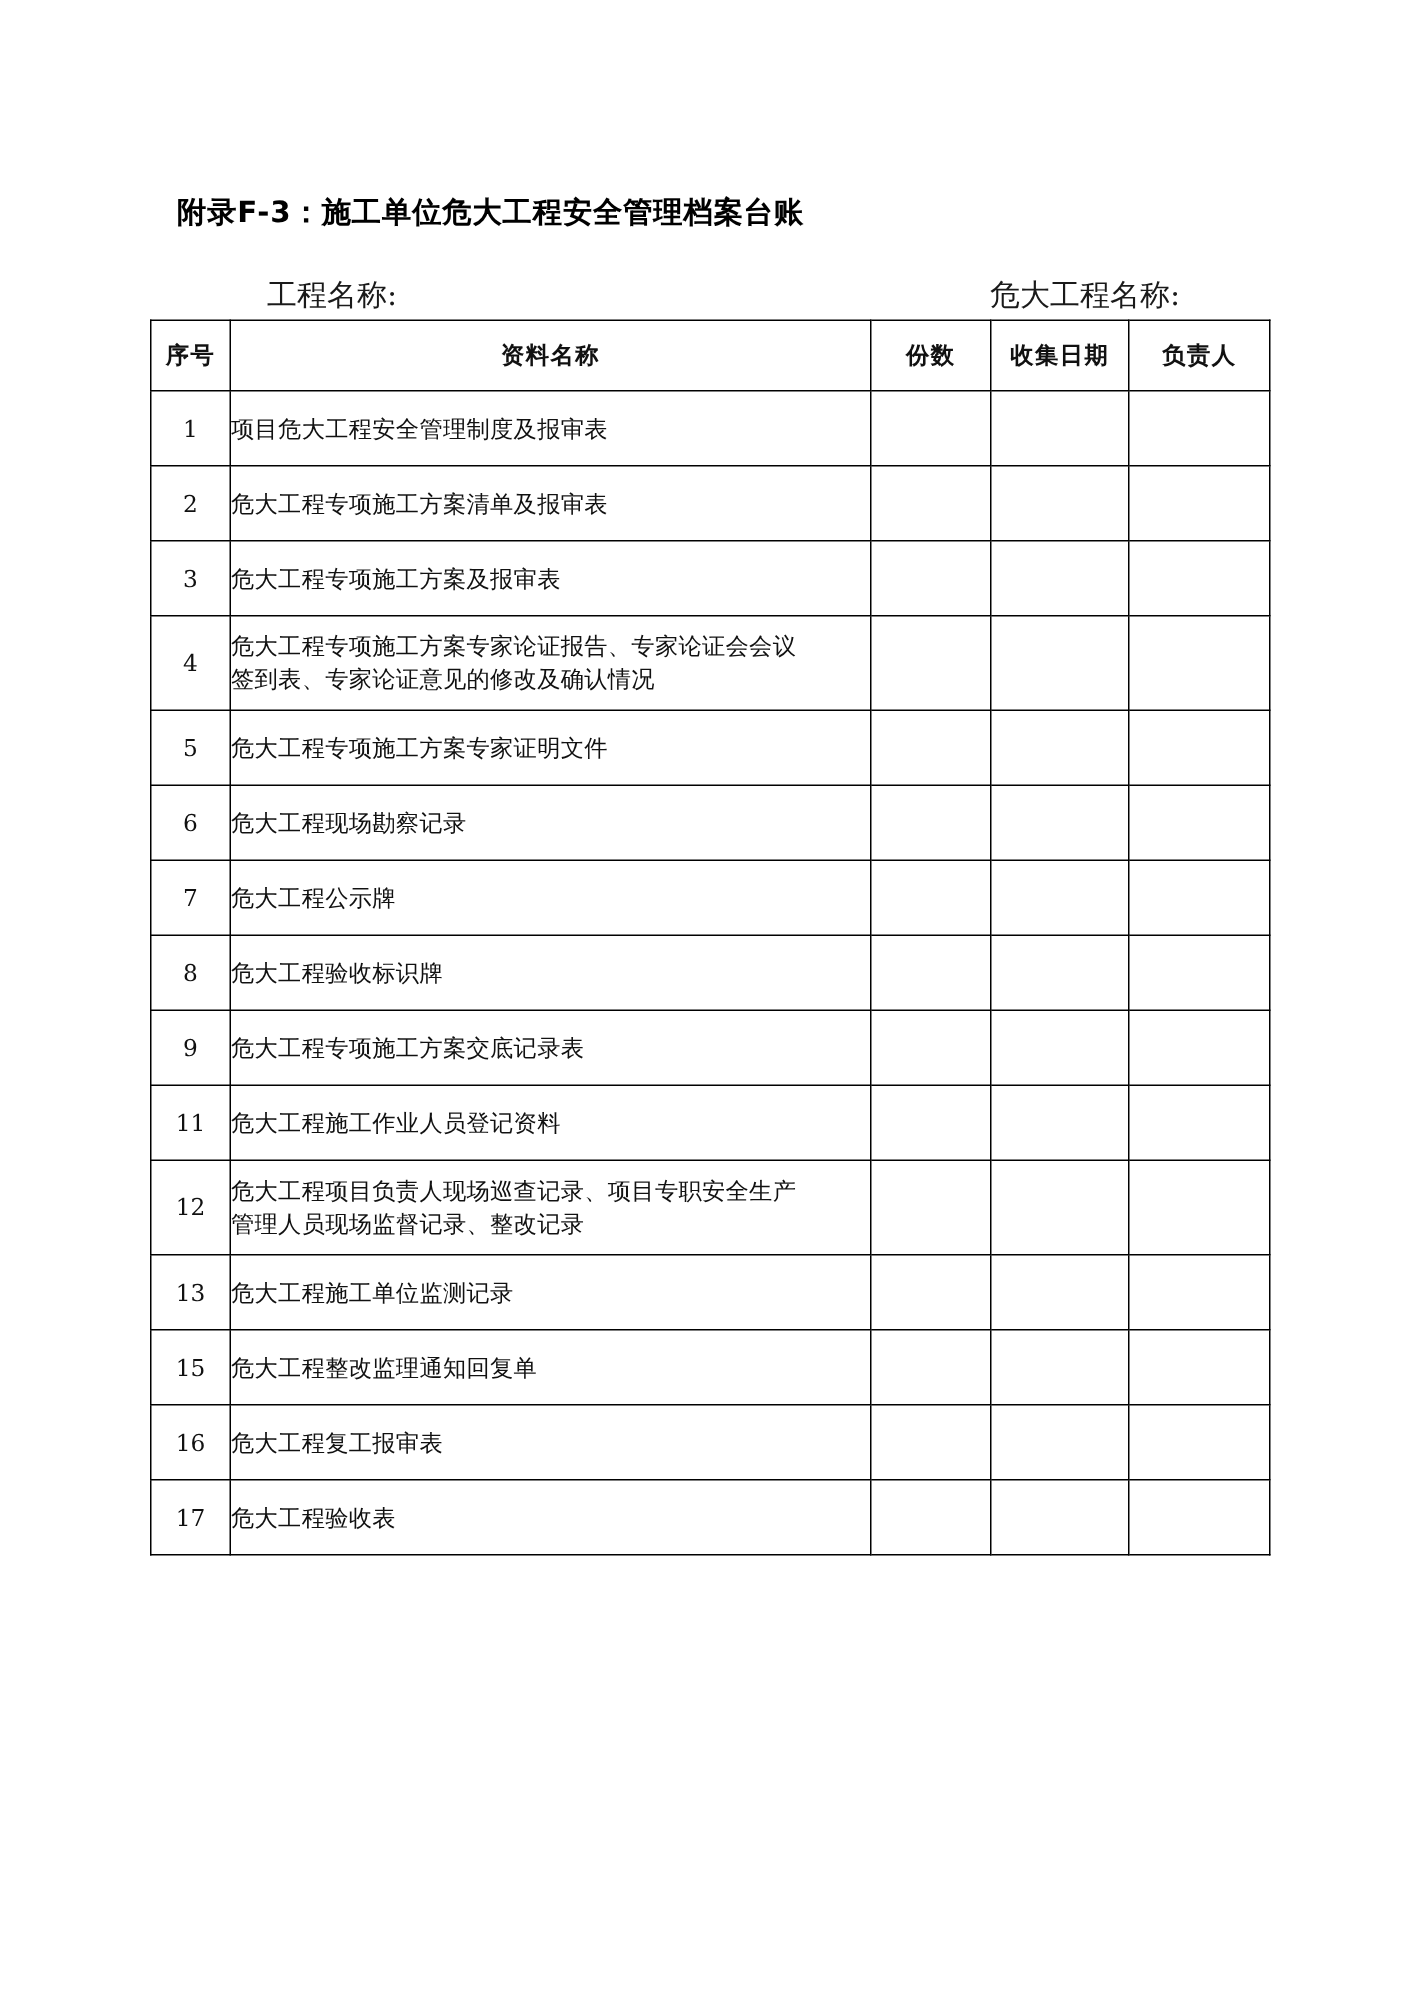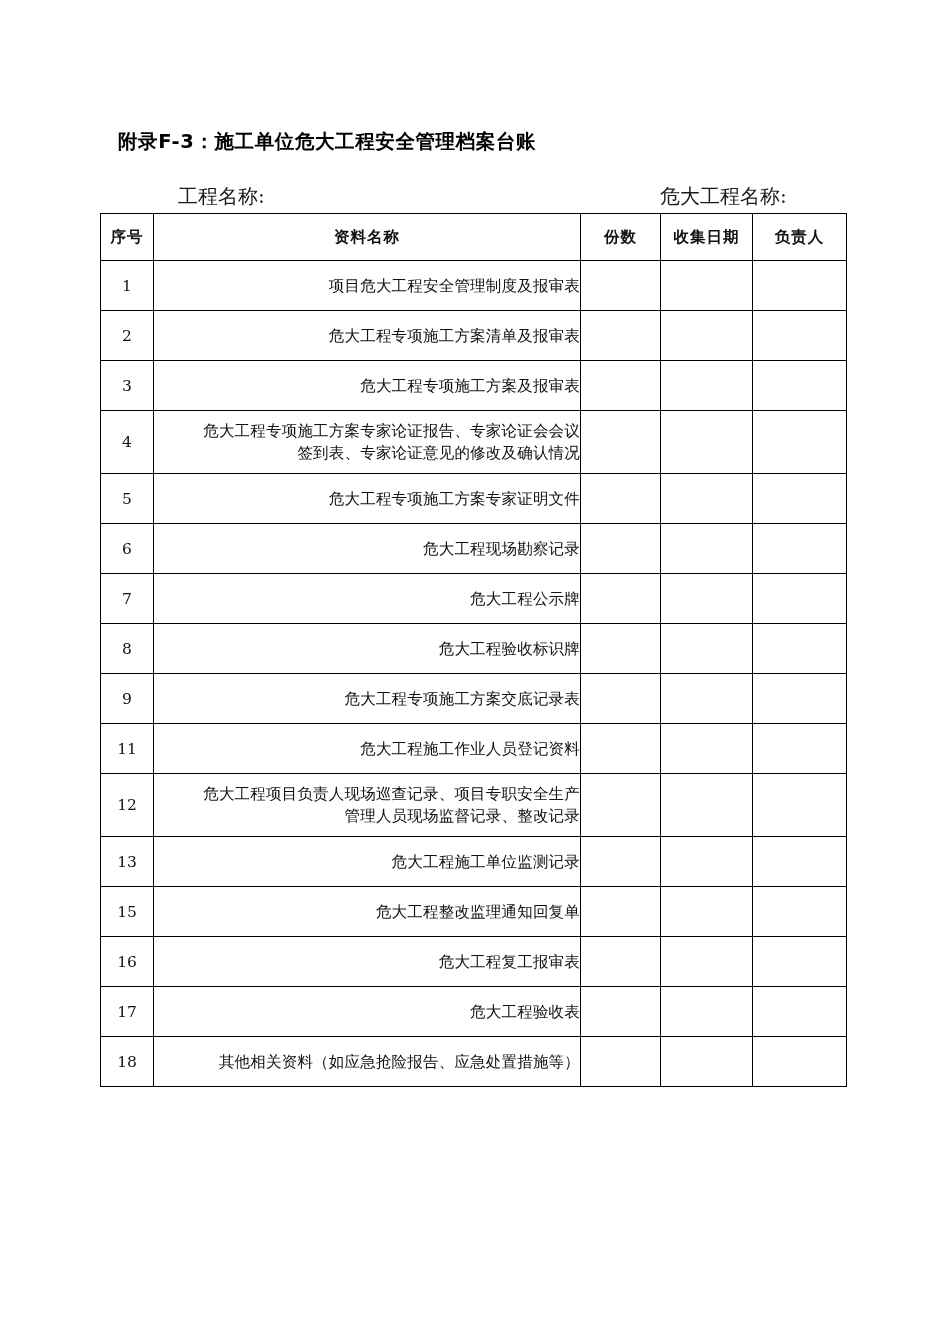--- a/index.html
+++ b/index.html
@@ -84,21 +84,21 @@
   }
   td.cell-name {
     text-align: left;
     padding-left: 9px;
     padding-right: 6px;
     line-height: 1.42;
     letter-spacing: 0.2px;
   }
   td.cell-blank { }
   tr.tall td { height: 62px; }
-  .name-line { display: block; white-space: nowrap; text-align: right; }
+  .name-line { display: block; white-space: nowrap; }
 </style>
 </head>
 <body>
 
 <div class="page">
 
   <div class="doc-title">附录F-3：施工单位危大工程安全管理档案台账</div>
 
   <div class="field-label field-project">工程名称:</div>
 
@@ -252,25 +252,16 @@
         </tr>
         <tr>
           <td class="cell-no">17</td>
           <td class="cell-name">
             <span class="name-line">危大工程验收表</span>
           </td>
           <td class="cell-blank"></td>
           <td class="cell-blank"></td>
           <td class="cell-blank"></td>
         </tr>
-        <tr>
-          <td class="cell-no">18</td>
-          <td class="cell-name">
-            <span class="name-line">其他相关资料（如应急抢险报告、应急处置措施等）</span>
-          </td>
-          <td class="cell-blank"></td>
-          <td class="cell-blank"></td>
-          <td class="cell-blank"></td>
-        </tr>
       </tbody>
   </table>
 
 </div>
 
 </body></html>

